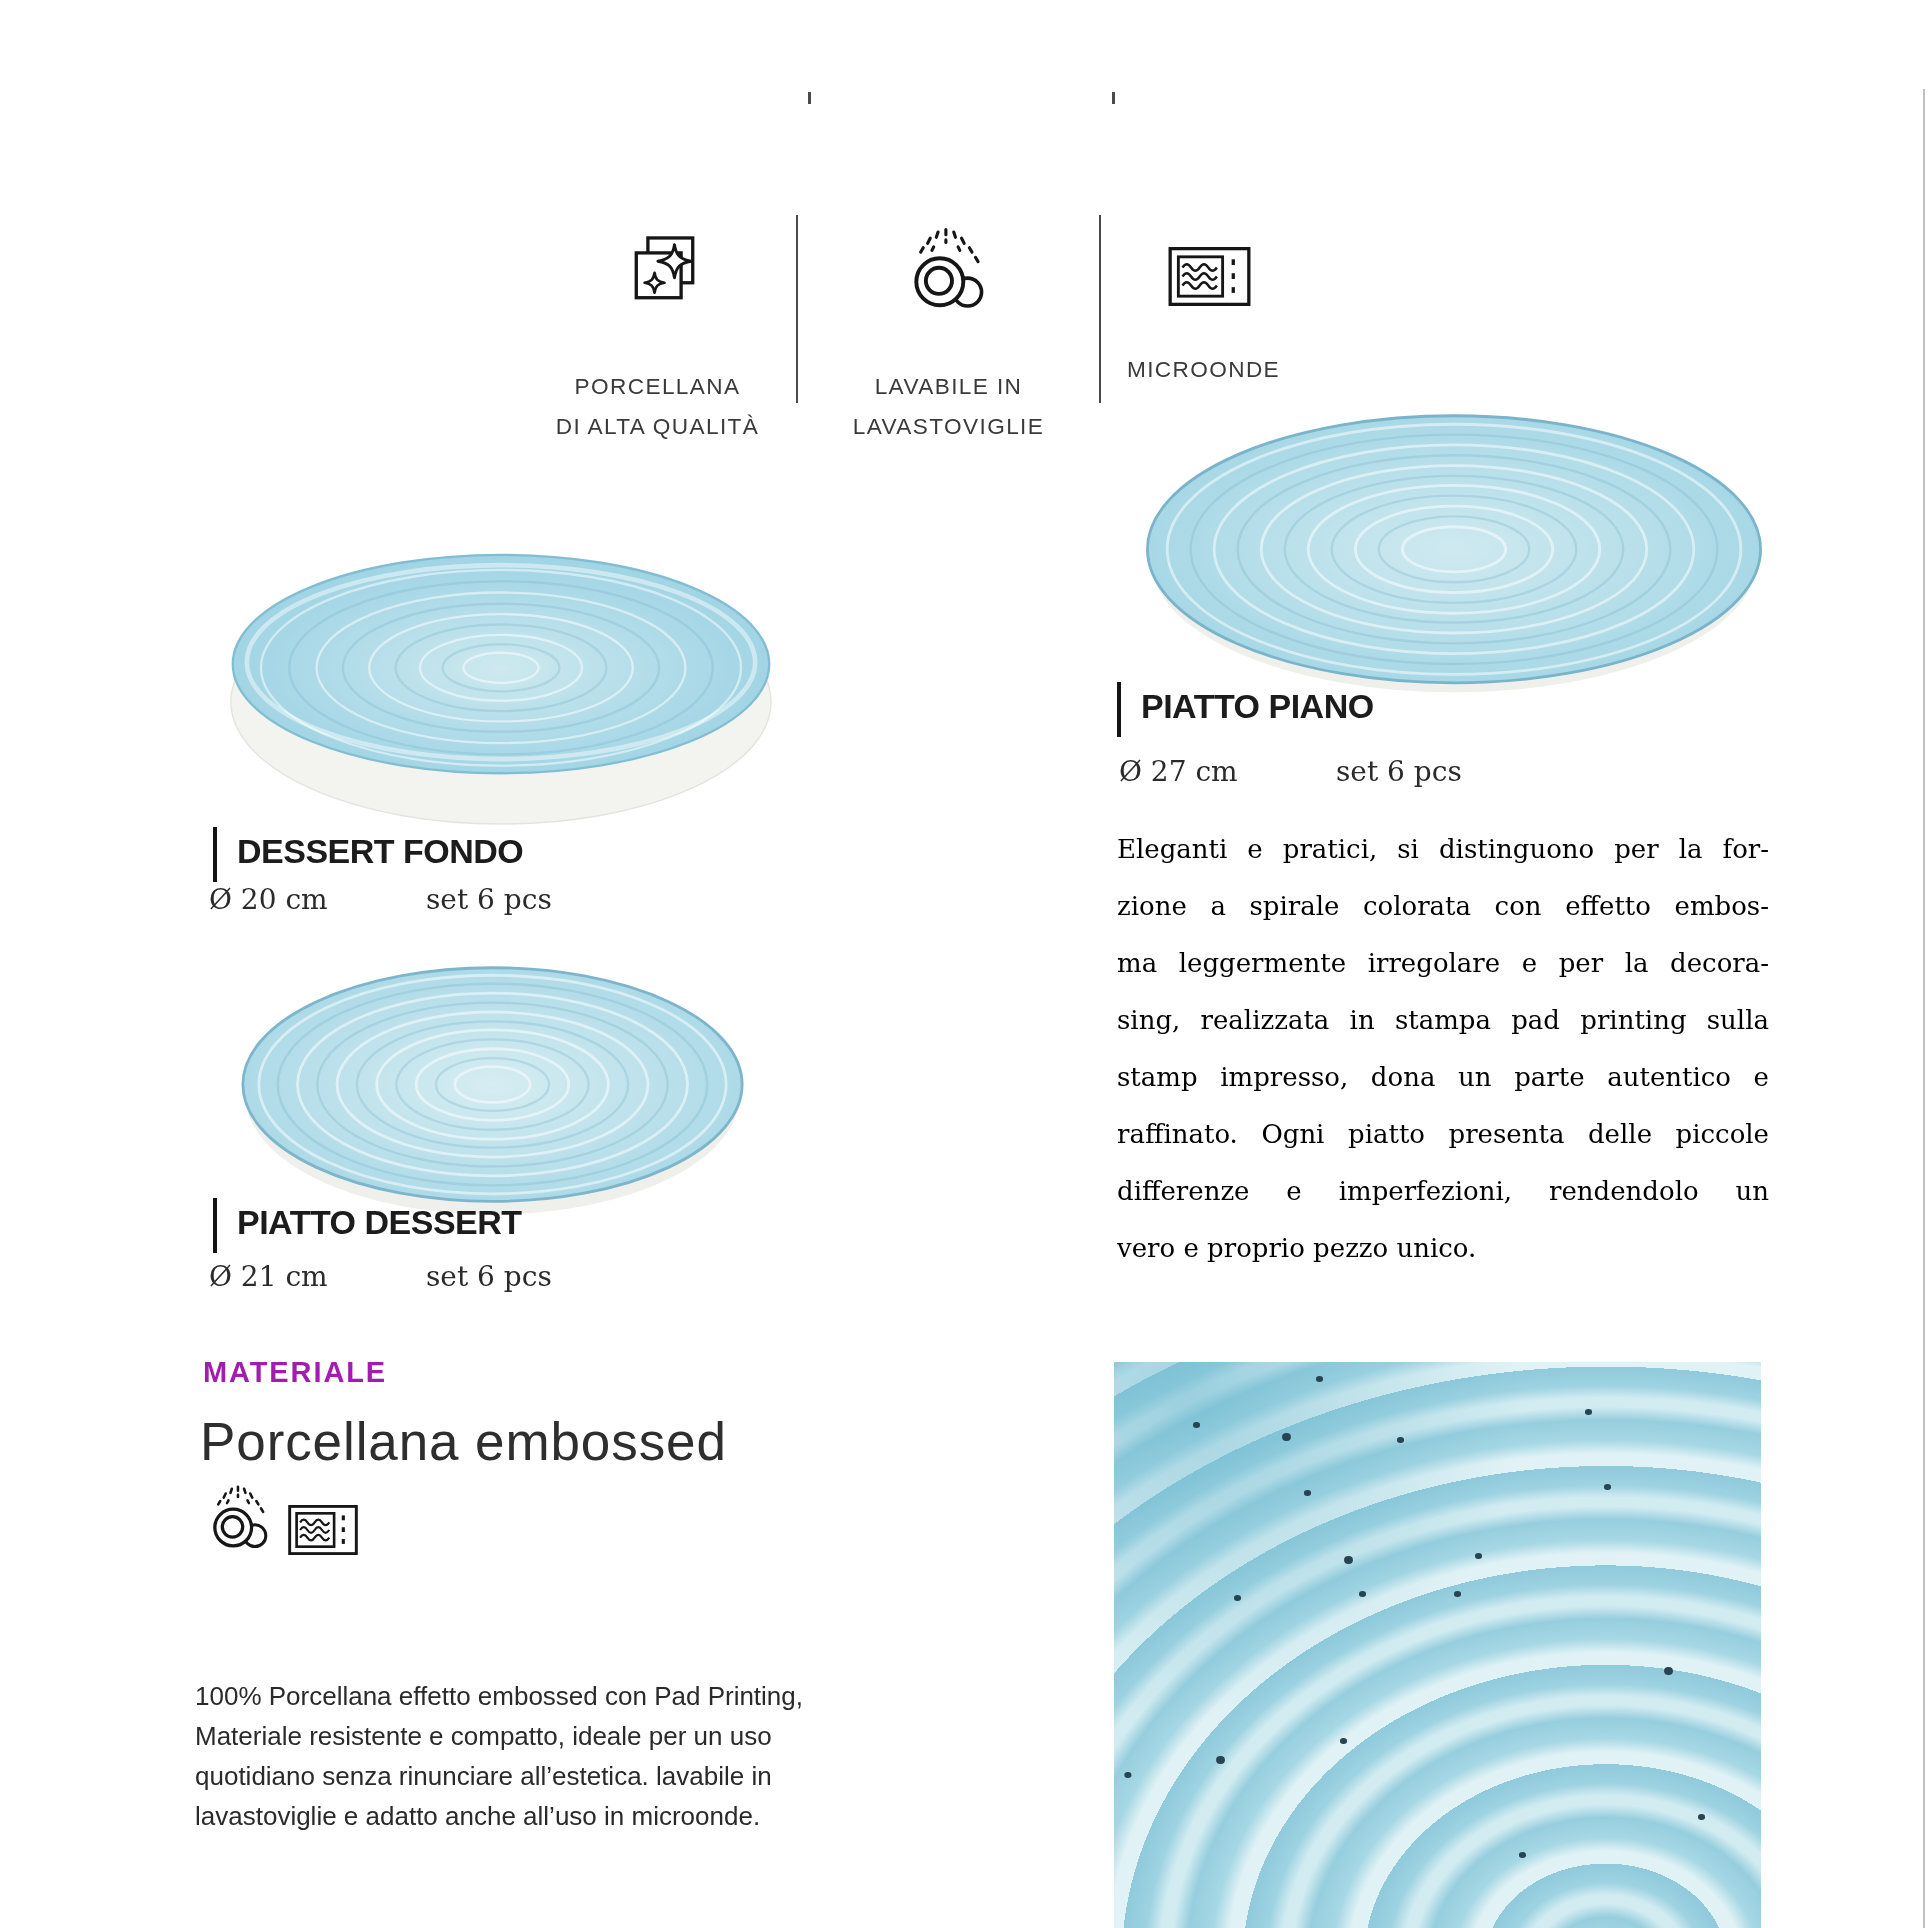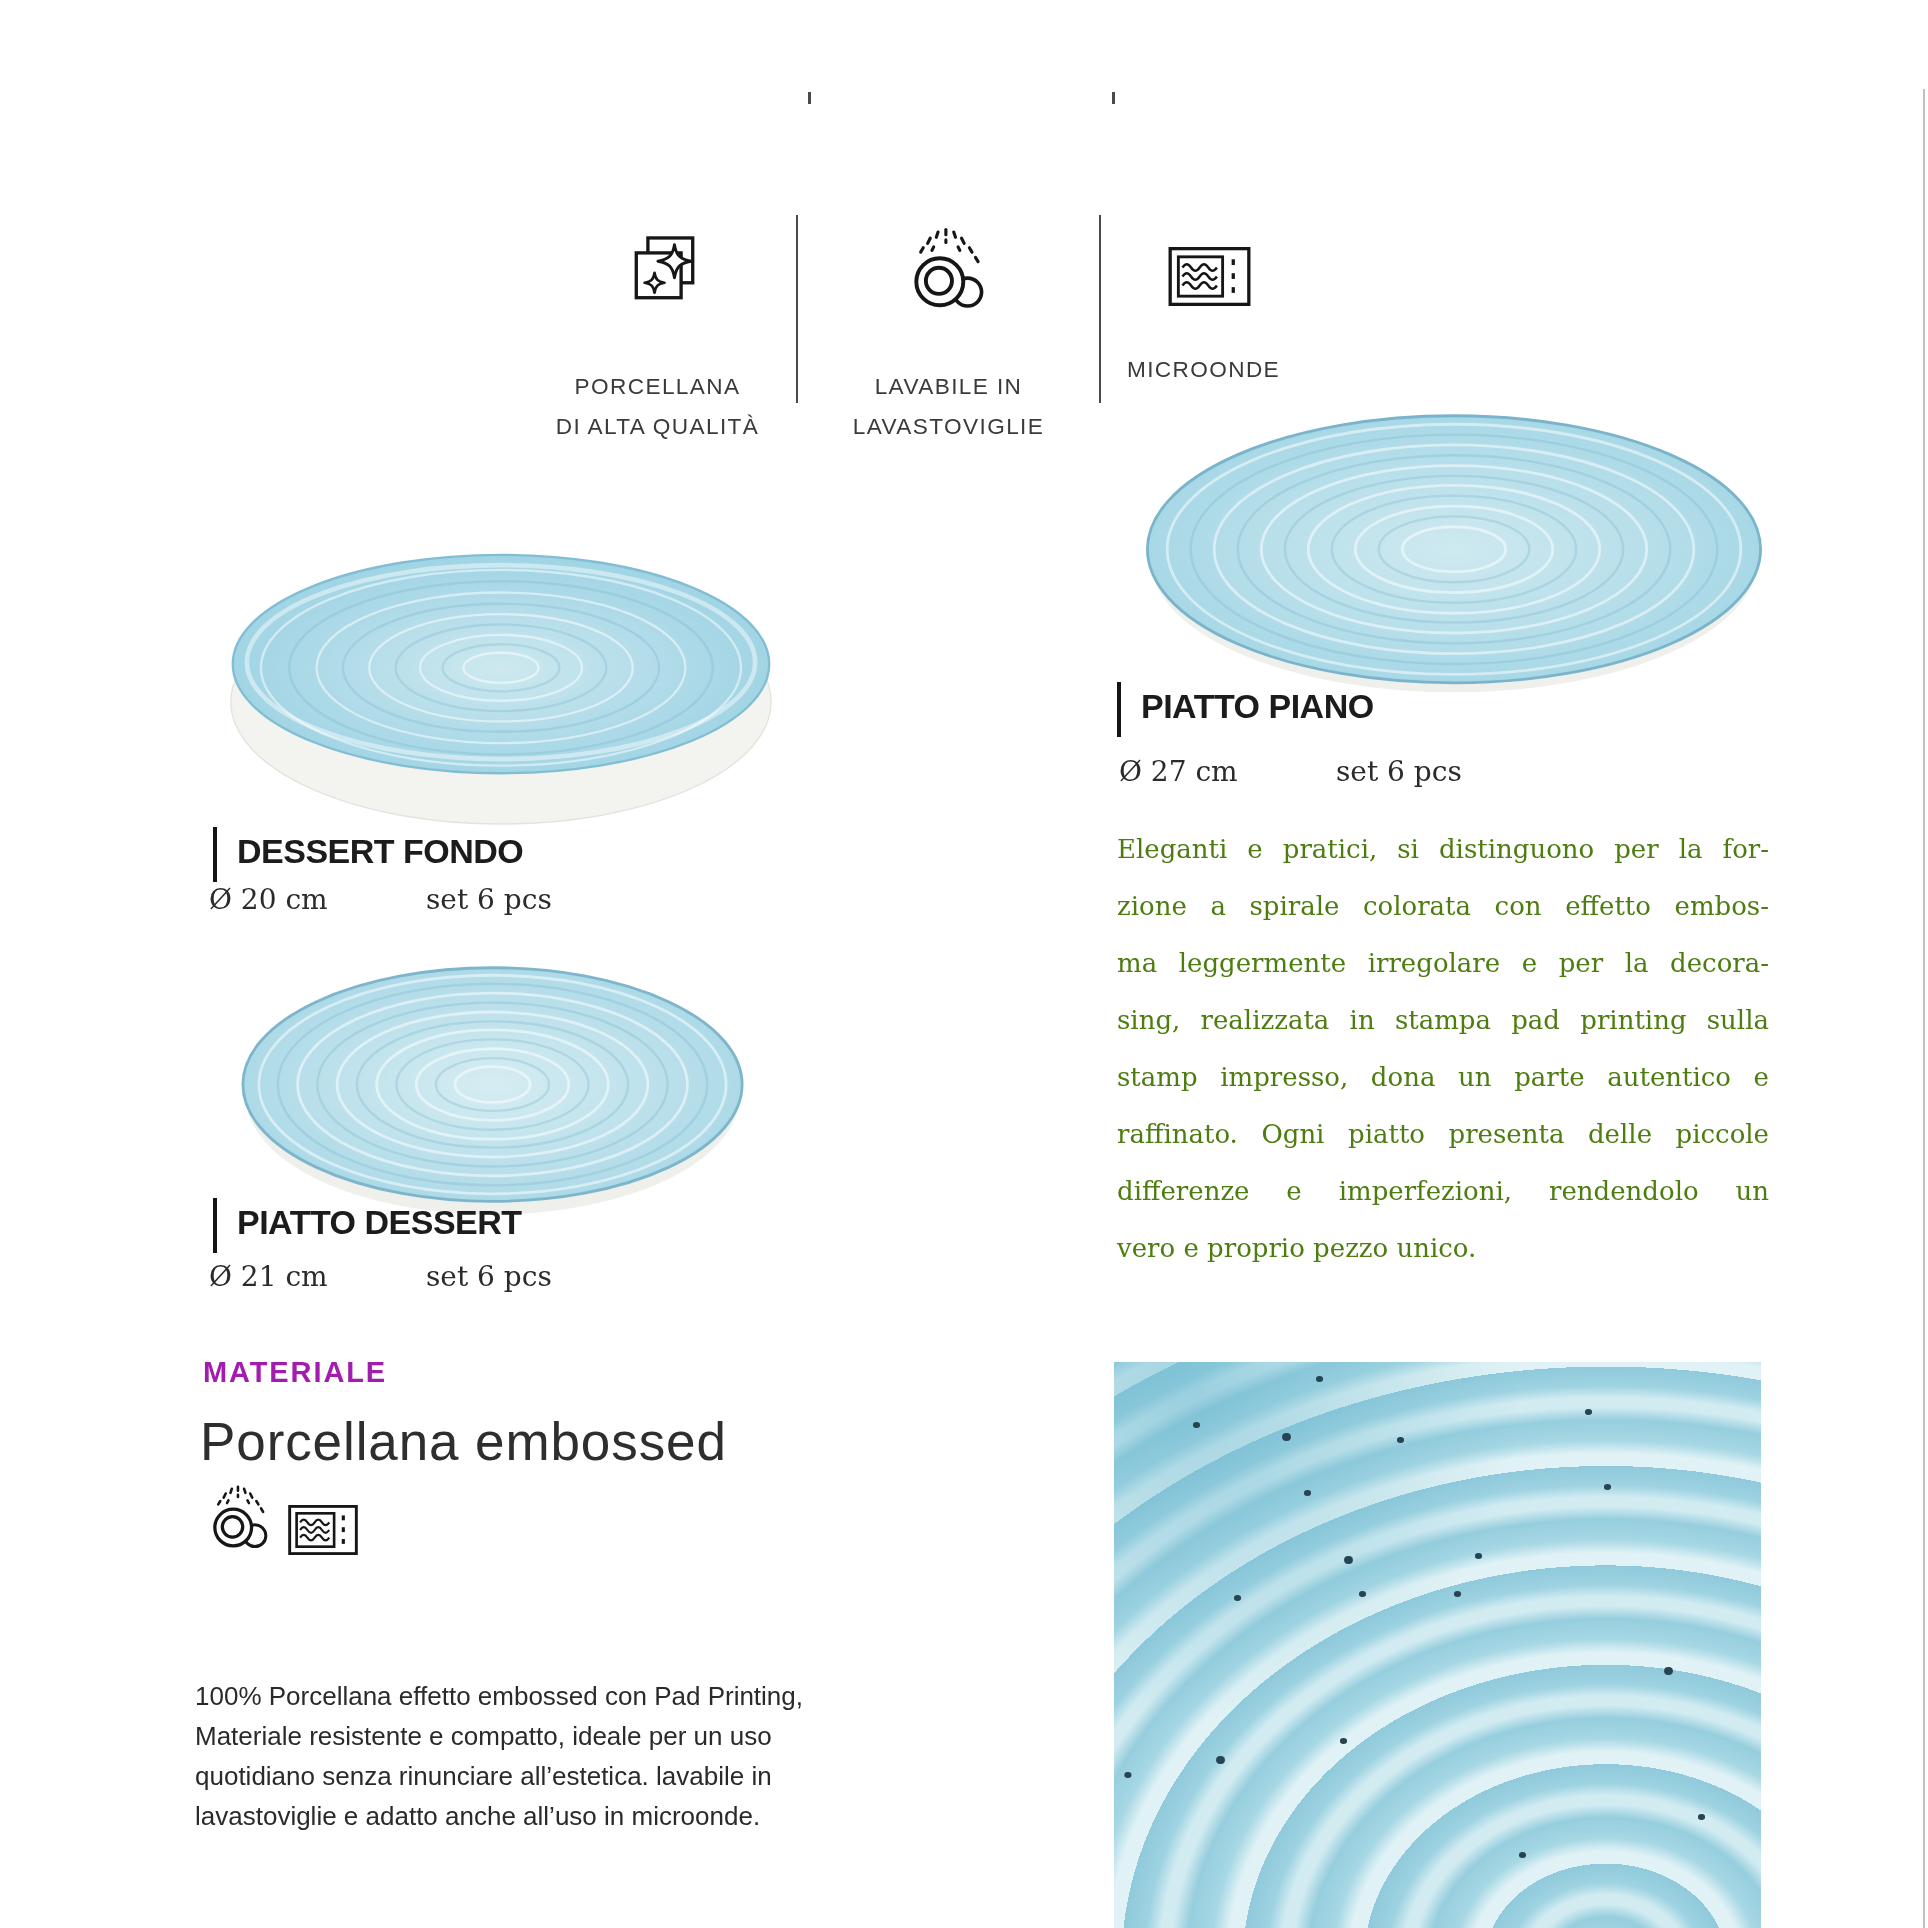--- a/index.html
+++ b/index.html
@@ -13,21 +13,21 @@
   .f-label{position:absolute;width:339px;text-align:center;font-size:22.6px;letter-spacing:1.4px;
            color:#3a3a3a;line-height:40px;font-weight:400;}
   .vdivider{position:absolute;width:1.9px;height:188px;background:#4a4a4a;}
   
   .p-bar{position:absolute;width:3.8px;height:55px;background:#141414;}
   .p-title{position:absolute;font-size:34px;font-weight:bold;letter-spacing:-0.5px;color:#1c1c1c;white-space:nowrap;}
   .measure{position:absolute;width:377px;font-family:"DejaVu Serif",serif;font-size:28px;color:#2b2b2b;white-space:nowrap;}
   .measure .set{position:absolute;left:217px;top:0;}
   
   .description{position:absolute;left:1117px;top:821px;width:652px;
-               font-family:"DejaVu Serif",serif;font-size:26px;color:#4d7c0f;}
+               font-family:"DejaVu Serif",serif;font-size:26px;color:#000000;}
   .desc-line{height:57px;line-height:57px;text-align:justify;text-align-last:justify;white-space:nowrap;}
   .desc-line.last{text-align-last:left;}
   
   .mat-heading{position:absolute;left:203px;top:1356px;font-size:29px;font-weight:bold;letter-spacing:1.9px;color:#a21caf;}
   .mat-name{position:absolute;left:200px;top:1411px;font-size:53px;font-weight:300;letter-spacing:0.9px;color:#2e2e2e;}
   .mat-desc{position:absolute;left:195px;top:1676px;width:659px;font-size:26px;font-weight:300;
             color:#2a2a2a;line-height:40px;}
   
   .texture{position:absolute;left:1114px;top:1362px;width:647px;height:567px;overflow:hidden;
     background-color:#9ccfdd;

